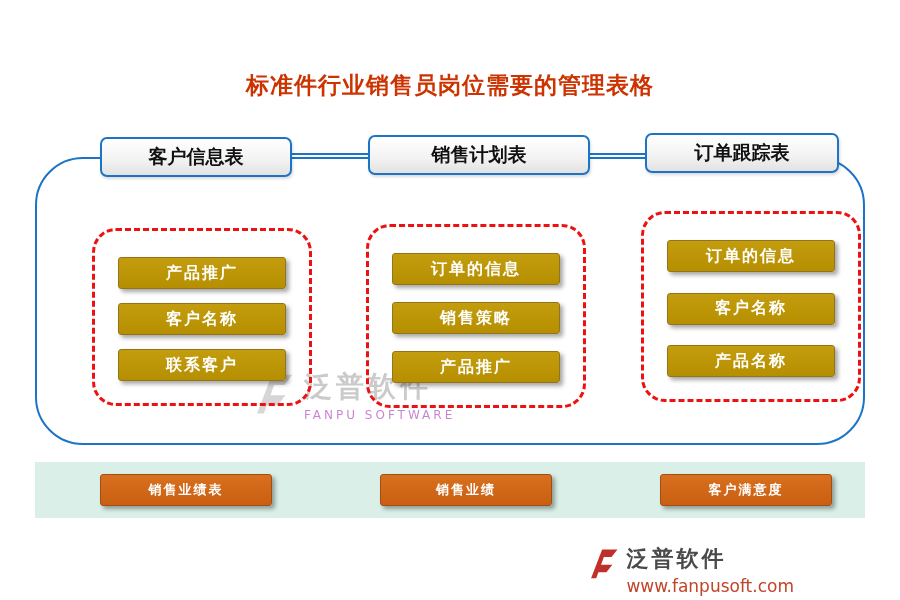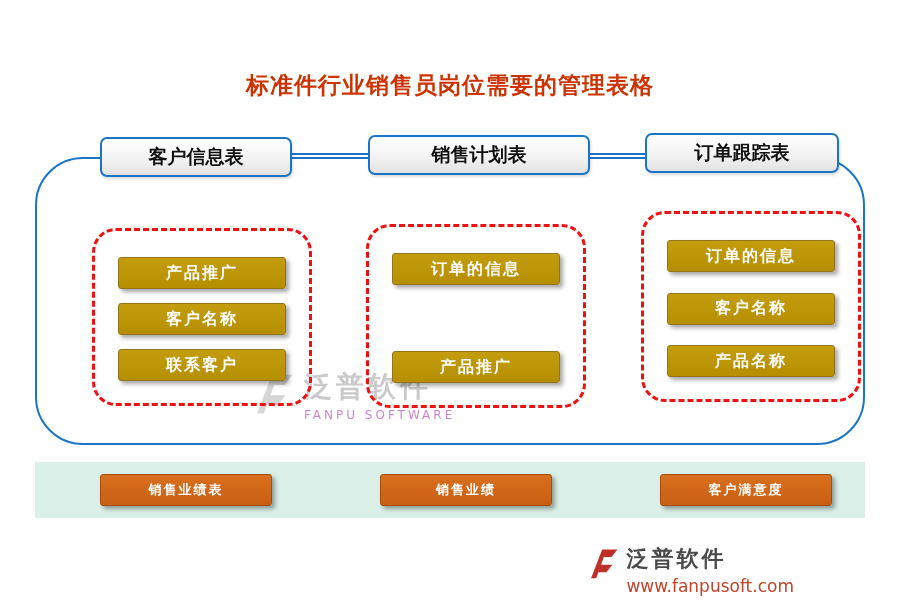--- a/index.html
+++ b/index.html
@@ -158,20 +158,21 @@
   <div class="header-box hb-3">订单跟踪表</div>
 
   <div class="group g-1">
     <div class="gold-btn">产品推广</div>
     <div class="gold-btn">客户名称</div>
     <div class="gold-btn">联系客户</div>
   </div>
 
   <div class="group g-2">
     <div class="gold-btn">订单的信息</div>
+    <div class="gold-btn">销售策略</div>
     <div class="gold-btn">产品推广</div>
   </div>
 
   <div class="group g-3">
     <div class="gold-btn">订单的信息</div>
     <div class="gold-btn">客户名称</div>
     <div class="gold-btn">产品名称</div>
   </div>
 
   <div class="bottom-strip"></div>

